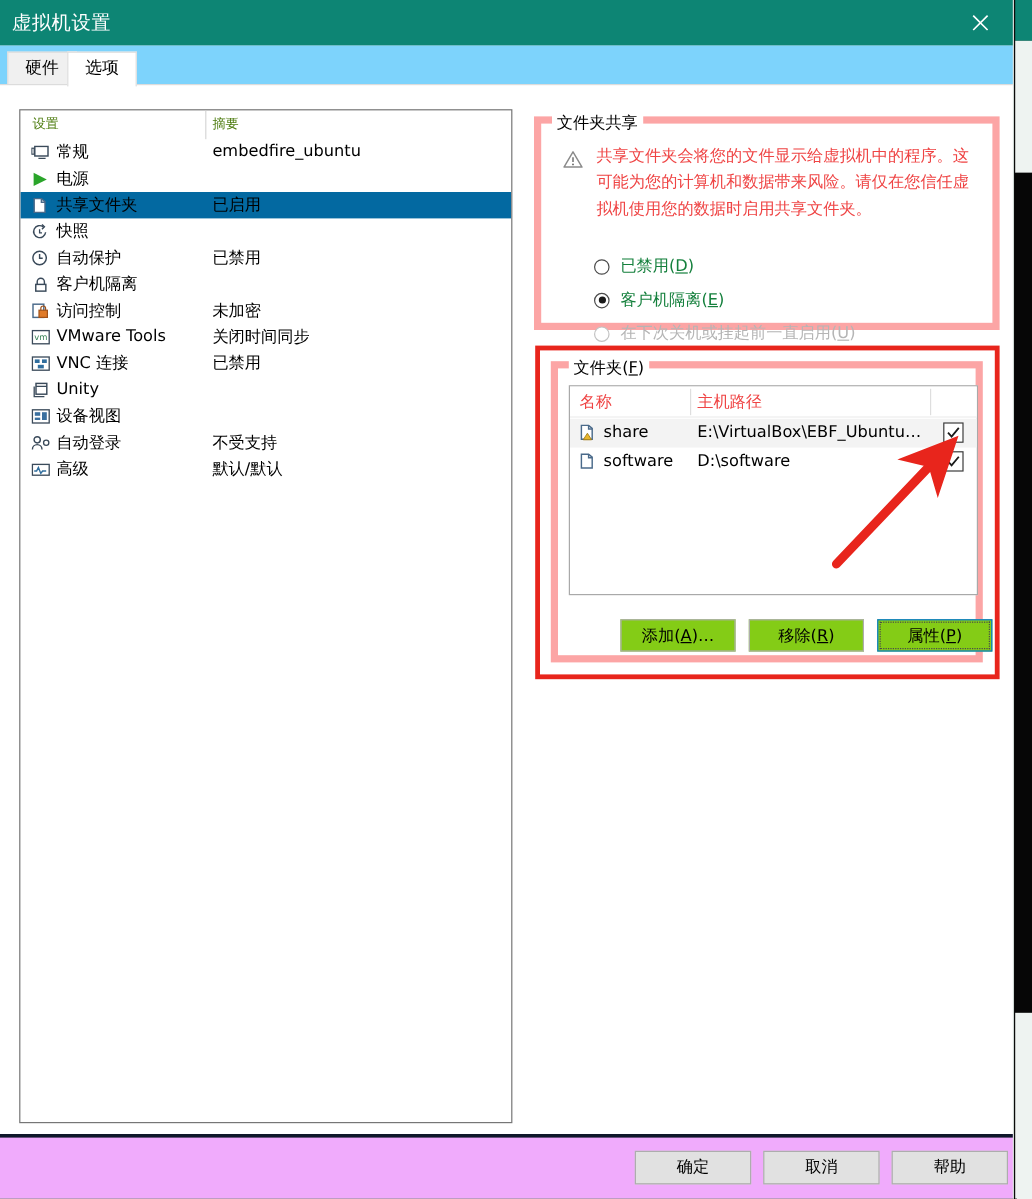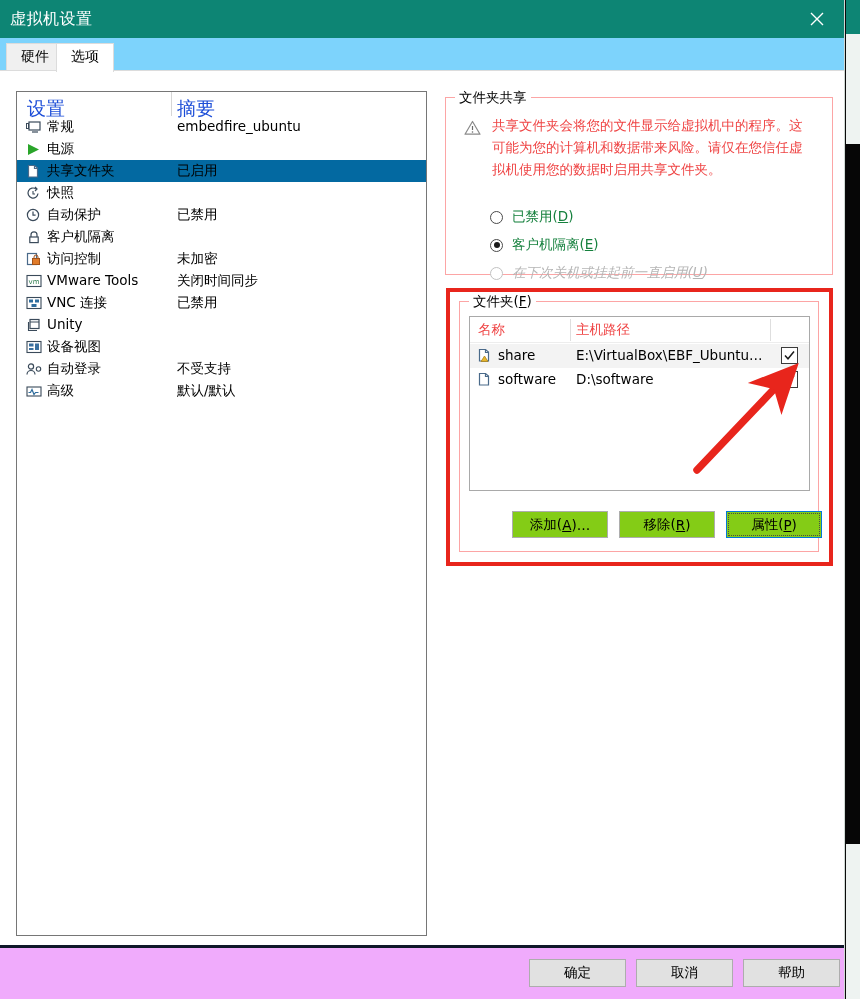--- a/index.html
+++ b/index.html
@@ -85,21 +85,21 @@
   
   #settings-list {
     position: absolute; left: 16px; top: 20px;
     width: 411px; height: 845px;
     background: #ffffff;
     border: 1px solid #767676;
     overflow: hidden;
   }
   .col-head {
     position: absolute; top: 4px;
-    font-size: 19px; color: #1d4ed8;
+    font-size: 11px; color: #4d7c0f;
   }
   #head-setting { left: 10px; }
   #head-summary { left: 160px; }
   #head-divider {
     position: absolute; left: 154px; top: 0; width: 1px; height: 24px;
     background: #d6d6d6;
   }
   .srow {
     position: absolute; left: 0; width: 409px; height: 22px;
     display: flex; align-items: center;
@@ -120,21 +120,21 @@
     font-size: 13.5px; color: #000; white-space: nowrap;
   }
 
   
   #right-pane {
     position: absolute; left: 444px; top: 14px;
     width: 390px; height: 850px;
   }
   .groupbox {
     position: absolute;
-    border: 1px solid #fca5a5;
+    border: 6px solid #fca5a5;
   }
   .group-title {
     position: absolute; top: -9px; left: 9px;
     background: #ffffff;
     padding: 0 4px;
     font-size: 13.5px; color: #000;
     white-space: nowrap;
   }
   #gb-sharing { left: 1px; top: 12px; width: 388px; height: 178px; }
   #warn-icon { position: absolute; left: 18px; top: 22px; width: 17px; height: 17px; }
@@ -154,21 +154,21 @@
   .radio.on::after {
     content: ""; position: absolute; left: 2.5px; top: 2.5px;
     width: 6px; height: 6px; border-radius: 50%; background: #1a1a1a;
   }
   .radio.dis { border-color: #c2c2c2; }
   .radio-label { margin-left: 9px; font-size: 13.5px; color: #15803d; white-space: nowrap; }
   .radio-label u { text-decoration: underline; }
   .radio-row.disabled .radio-label { color: #b5b5b5; }
   #rad-disabled { top: 110px; }
   #rad-always   { top: 138px; }
-  #rad-until    { top: 166px; font-style: italic; }
+  #rad-until    { top: 166px; }
 
   
   #red-box {
     position: absolute; left: 2px; top: 203px;
     width: 387px; height: 278px;
     border: 4px solid #e8251c;
     pointer-events: none;
     z-index: 6;
   }
   #gb-folders { left: 15px; top: 216px; width: 360px; height: 251px; }

